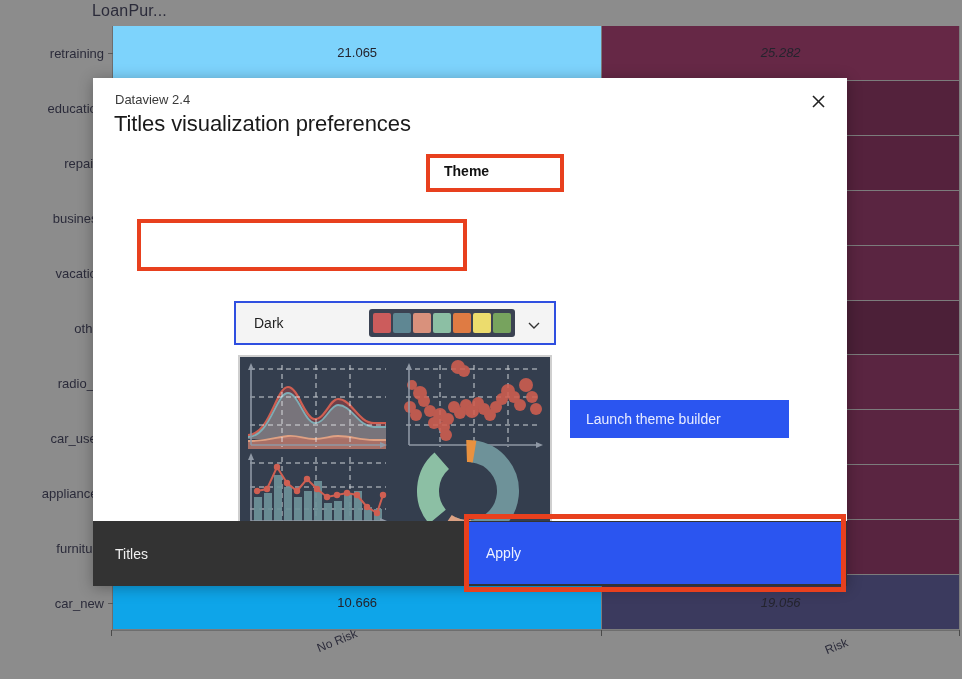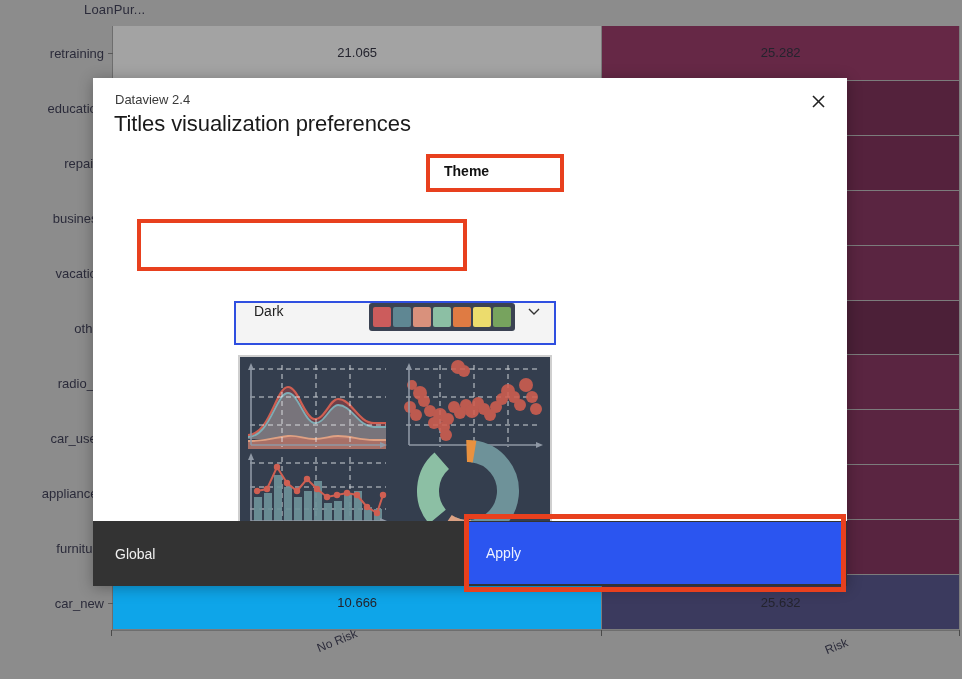--- a/index.html
+++ b/index.html
@@ -10,22 +10,22 @@
     background: #8c8c8c;
   }
 
   
   #bg-chart {
     position: absolute; inset: 0;
     background: #8c8c8c;
   }
   #chart-col-title {
     position: absolute;
-    left: 84px; top: 2px;
-    font-size: 13px; color: #2b2b3a;
+    left: 92px; top: 2px;
+    font-size: 16px; color: #2b2b3a;
     letter-spacing: .2px;
   }
   #y-axis-label {
     position: absolute;
     left: -3px; top: 322px;
     font-size: 12px; color: #2b2b3a;
     transform: rotate(-90deg);
     transform-origin: left top;
   }
   #plot {
@@ -39,21 +39,21 @@
     display: flex;
   }
   .hm-cell {
     height: 100%;
     display: flex; align-items: center; justify-content: center;
     font-size: 13px; color: #24242e;
     border-bottom: 1px solid #7c7c7c;
     border-right: 1px solid #7c7c7c;
   }
   .hm-cell.c0 { width: 490px; }
-  .hm-cell.c1 { width: 358px; }
+  .hm-cell.c1 { width: 358px; font-style: italic; }
   .row-label {
     position: absolute;
     right: 100%; margin-right: 9px;
     white-space: nowrap;
     font-size: 13px; color: #2b2b3a;
     top: 50%; transform: translateY(-50%);
   }
   .tickmark {
     position: absolute; right: 100%;
     width: 5px; height: 1px; background: #5a5a5a;
@@ -141,21 +141,21 @@
     width: 330px; height: 52px;
     border: 4px solid #e8401e;
     z-index: 13;
     pointer-events: none;
   }
   #theme-select {
     position: absolute; left: 141px; top: 223px;
     width: 322px; height: 44px;
     background: #f4f4f4;
     border: 2px solid #2f4fe0;
-    display: flex; align-items: flex-start;
+    display: flex; align-items: center;
     cursor: pointer;
     z-index: 12;
   }
   #theme-select-value {
     margin-left: 18px;
     font-size: 14px; color: #1f1f1f;
   }
   #swatches {
     position: absolute; left: 133px;
     display: flex; gap: 2px;
@@ -232,21 +232,21 @@
 <div id="bg-chart">
 
   <div id="chart-col-title">LoanPur...</div>
 
   <div id="y-axis-label"></div>
 
   <div id="plot">
       <div class="hm-row" style="top: 0px; height: 54.9091px;">
         <span class="tickmark" style="top: 27.4545px;"></span>
         <span class="row-label">retraining</span>
-        <div class="hm-cell c0" style="background: #a3a3a3;">21.065</div>
+        <div class="hm-cell c0" style="background: #7dd3fc;">21.065</div>
         <div class="hm-cell c1" style="background: rgb(102, 40, 70);">25.282</div>
       </div>
       <div class="hm-row" style="top: 54.9091px; height: 54.9091px;">
         <span class="tickmark" style="top: 27.4545px;"></span>
         <span class="row-label">education</span>
         <div class="hm-cell c0" style="background: rgb(92, 36, 66);"></div>
         <div class="hm-cell c1" style="background: rgb(84, 34, 60);">17.317</div>
       </div>
       <div class="hm-row" style="top: 109.818px; height: 54.9091px;">
         <span class="tickmark" style="top: 27.4545px;"></span>
@@ -293,21 +293,21 @@
       <div class="hm-row" style="top: 494.182px; height: 54.9091px;">
         <span class="tickmark" style="top: 27.4545px;"></span>
         <span class="row-label">furniture</span>
         <div class="hm-cell c0" style="background: rgb(92, 36, 66);"></div>
         <div class="hm-cell c1" style="background: rgb(88, 36, 64);">16.110</div>
       </div>
       <div class="hm-row" style="top: 549.091px; height: 54.9091px;">
         <span class="tickmark" style="top: 27.4545px;"></span>
         <span class="row-label">car_new</span>
         <div class="hm-cell c0" style="background: #0ea5e9;">10.666</div>
-        <div class="hm-cell c1" style="background: rgb(59, 58, 94);">25.632</div>
+        <div class="hm-cell c1" style="background: rgb(59, 58, 94);">19.056</div>
       </div>
     </div>
 
   <div id="x-axis-line"></div>
   <div class="x-tick" style="left:111px"></div>
   <div class="x-tick" style="left:601px"></div>
   <div class="x-tick" style="left:959px"></div>
 
   <div class="x-label" style="left:315px; top:642px;">No Risk</div>
   <div class="x-label" style="left:823px; top:644px;">Risk</div>
@@ -465,24 +465,27 @@
       <g transform="translate(228,134)">
         <circle r="40" fill="none" stroke="#6e9299" stroke-width="22" stroke-dasharray="138 113" transform="rotate(-84)"></circle>
         <circle r="40" fill="none" stroke="#8cbfa4" stroke-width="22" stroke-dasharray="62 189" transform="rotate(140)"></circle>
         <circle r="40" fill="none" stroke="#dba183" stroke-width="22" stroke-dasharray="28 223" transform="rotate(84)"></circle>
         <circle r="40" fill="none" stroke="#e8913f" stroke-width="22" stroke-dasharray="8 243" transform="rotate(-92)"></circle>
       </g>
     </svg>
   </div>
 
 
+  <div id="launch-btn">
+    <span>Launch theme builder</span>
+  </div>
 
   <div id="footer">
     <div id="cancel-btn">
-      <span>Global</span>
+      <span>Titles</span>
     </div>
   </div>
 </div>
 
 <div class="tab-hl"></div>
 <div id="tab-theme-text">Theme</div>
 
 <div id="theme-select-hl"></div>
 
 <div id="apply-btn">

